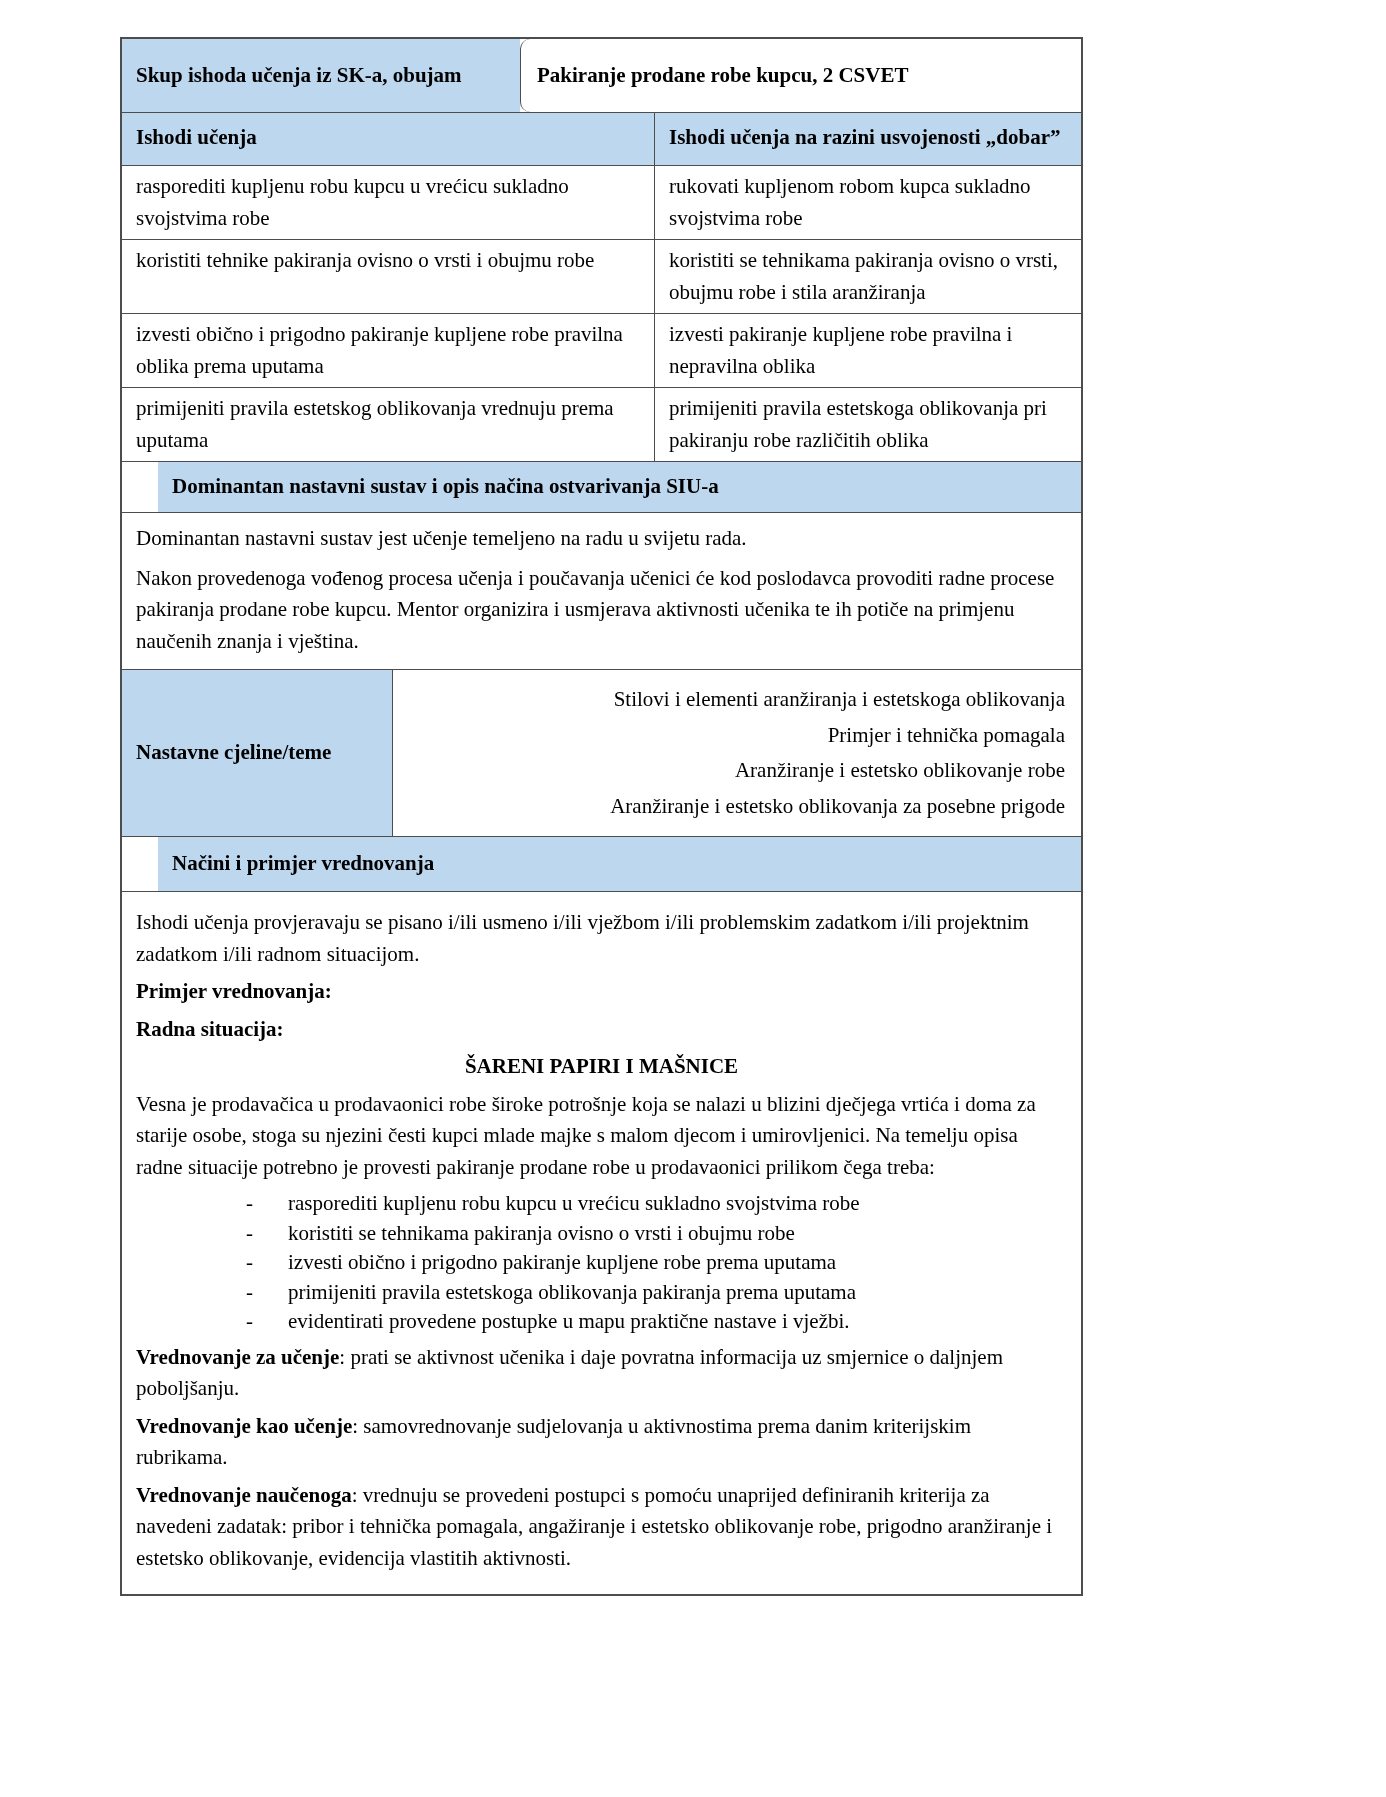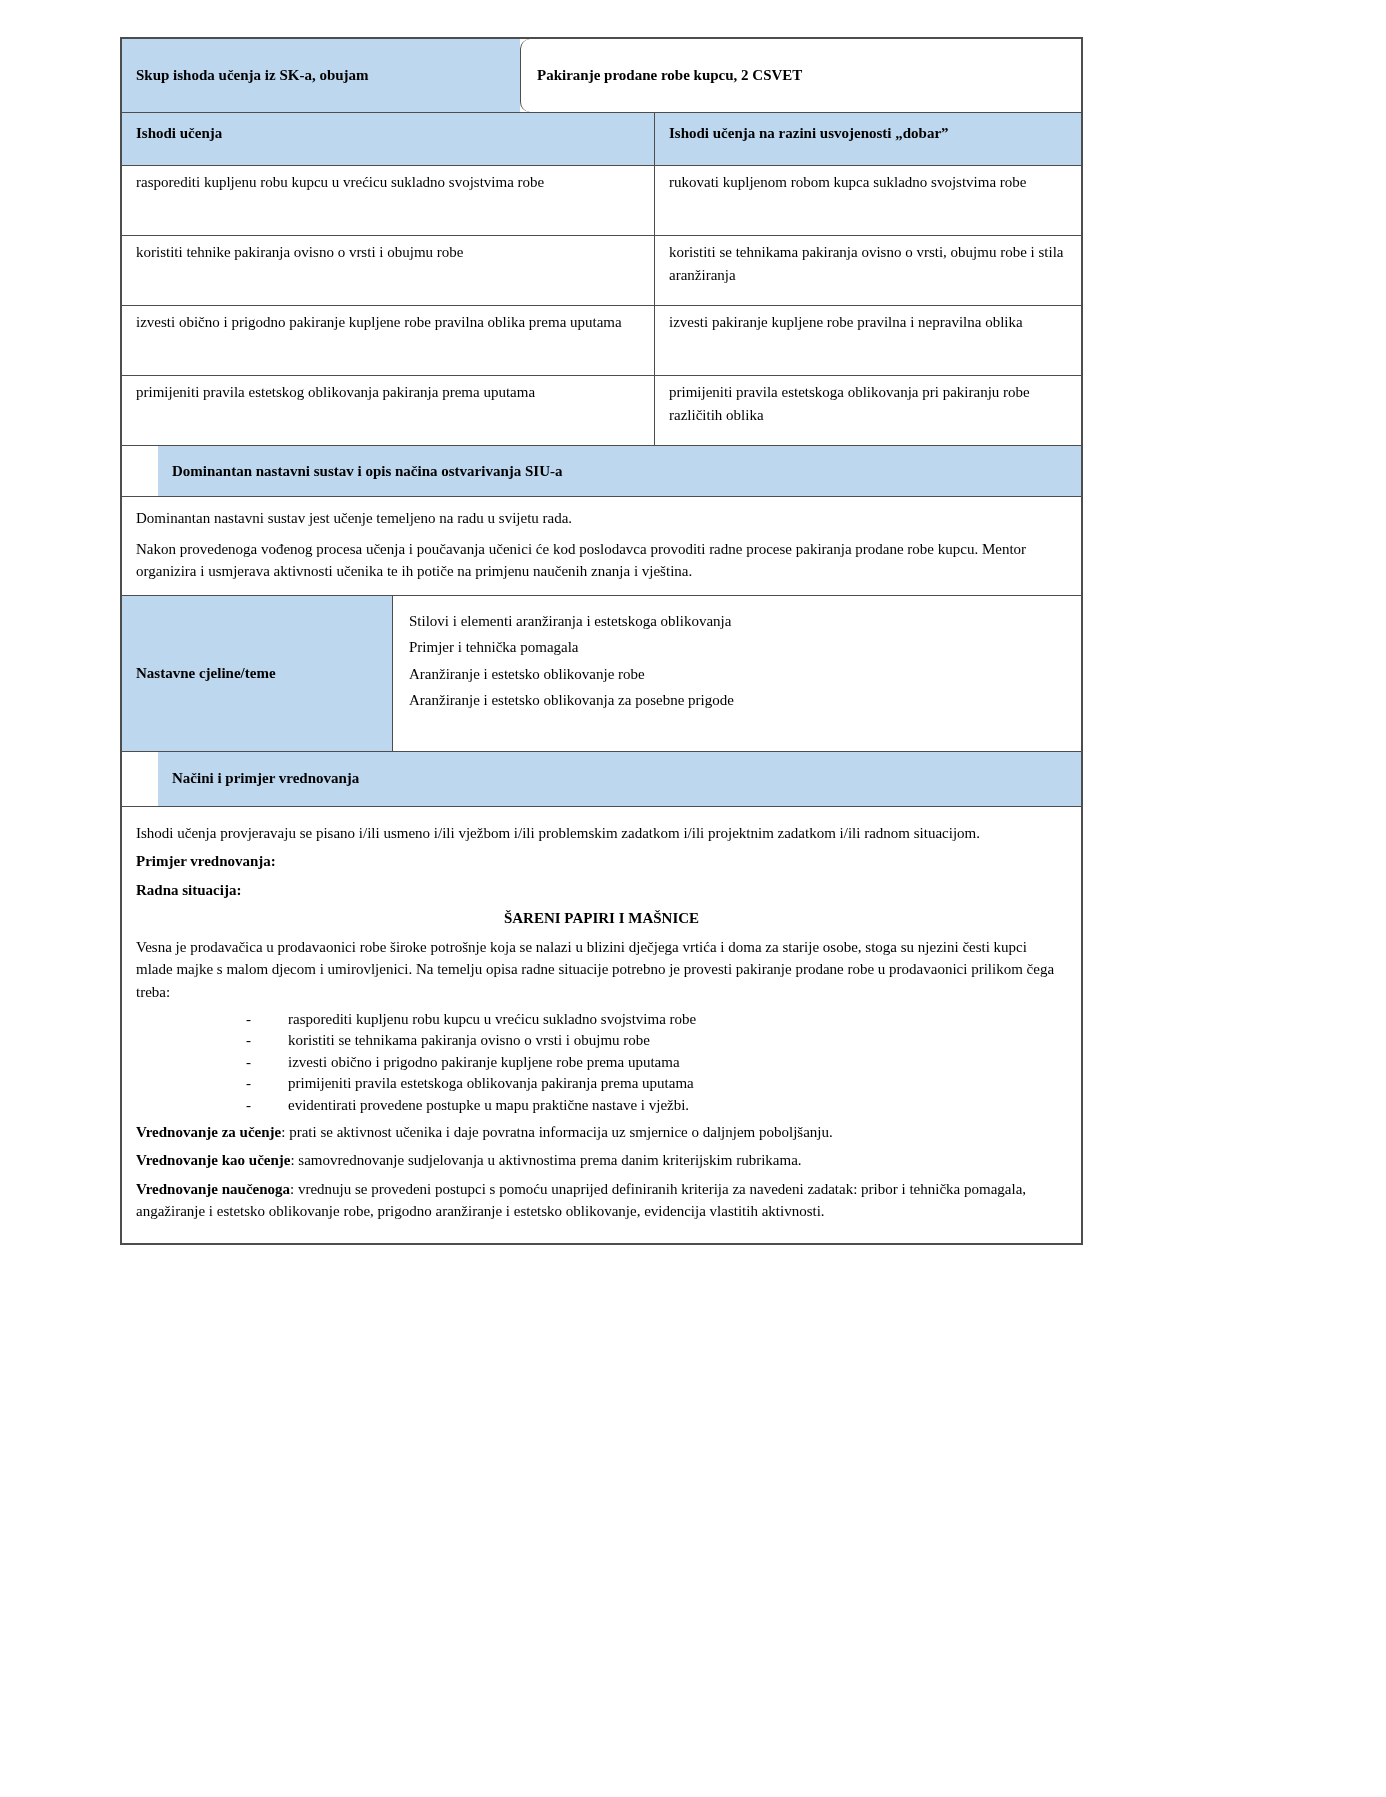--- a/index.html
+++ b/index.html
@@ -9,21 +9,21 @@
     position: relative;
     font-family: "Liberation Serif", "DejaVu Serif", serif;
     color: #000000;
   }
   .doc-table {
     position: absolute;
     left: 120px; top: 37px;
     width: 963px;
     border: 2px solid #4d4d4d;
     background: #ffffff;
-    font-size: 15px;
+    font-size: 21px;
     line-height: 1.5;
   }
   .row { display: flex; border-top: 1.5px solid #4d4d4d; }
   .row:first-child { border-top: none; }
   .cell + .cell { border-left: 1.5px solid #4d4d4d; }
   .blue { background: #BDD7EE; }
 
   
   .r-title { min-height: 73px; }
   .r-title .c1 { width: 398px; padding: 6px 14px; display: flex; flex-direction: column; justify-content: center; font-weight: bold; }
@@ -45,21 +45,21 @@
 
   
   .r-dom-body { display: block; padding: 7px 14px 9px; }
   .r-dom-body p { margin: 3px 0; }
   .r-dom-body p + p { margin-top: 8px; }
 
   
   .r-units { min-height: 156px; }
   .u-label { width: 270px; padding: 8px 14px; display: flex; flex-direction: column; justify-content: center; font-weight: bold; }
   .u-topics { flex: 1; padding: 10px 16px; }
-  .u-topics p { margin: 4px 0; }
+  .u-topics p { margin: 4px 0; text-align: right; }
 
   
   .r-eval-head { min-height: 55px; }
 
   
   .r-eval-body { display: block; padding: 9px 14px 14px; }
   .r-eval-body p { margin: 6px 0; }
   .lead-bold { font-weight: bold; }
   .center-title { text-align: center; font-weight: bold; }
   ul.tasks { list-style: none; margin: 5px 0 5px 110px; }
@@ -87,21 +87,21 @@
   </div>
   <div class="row r-outcome">
     <div class="cell c-left">koristiti tehnike pakiranja ovisno o vrsti i obujmu robe</div>
     <div class="cell c-right">koristiti se tehnikama pakiranja ovisno o vrsti, obujmu robe i stila aranžiranja</div>
   </div>
   <div class="row r-outcome">
     <div class="cell c-left">izvesti obično i prigodno pakiranje kupljene robe pravilna oblika prema uputama</div>
     <div class="cell c-right">izvesti pakiranje kupljene robe pravilna i nepravilna oblika</div>
   </div>
   <div class="row r-outcome">
-    <div class="cell c-left">primijeniti pravila estetskog oblikovanja pakiranja prema uputama</div>
+    <div class="cell c-left">primijeniti pravila estetskog oblikovanja vrednuju prema uputama</div>
     <div class="cell c-right">primijeniti pravila estetskoga oblikovanja pri pakiranju robe različitih oblika</div>
   </div>
 
   <div class="row r-section-head">
     <div class="cell cfull blue">Dominantan nastavni sustav i opis načina ostvarivanja SIU-a</div>
   </div>
 
   <div class="row r-dom-body">
     <p>Dominantan nastavni sustav jest učenje temeljeno na radu u svijetu rada.</p>
     <p>Nakon provedenoga vođenog procesa učenja i poučavanja učenici će kod poslodavca provoditi radne procese pakiranja prodane robe kupcu. Mentor organizira i usmjerava aktivnosti učenika te ih potiče na primjenu naučenih znanja i vještina.</p>

